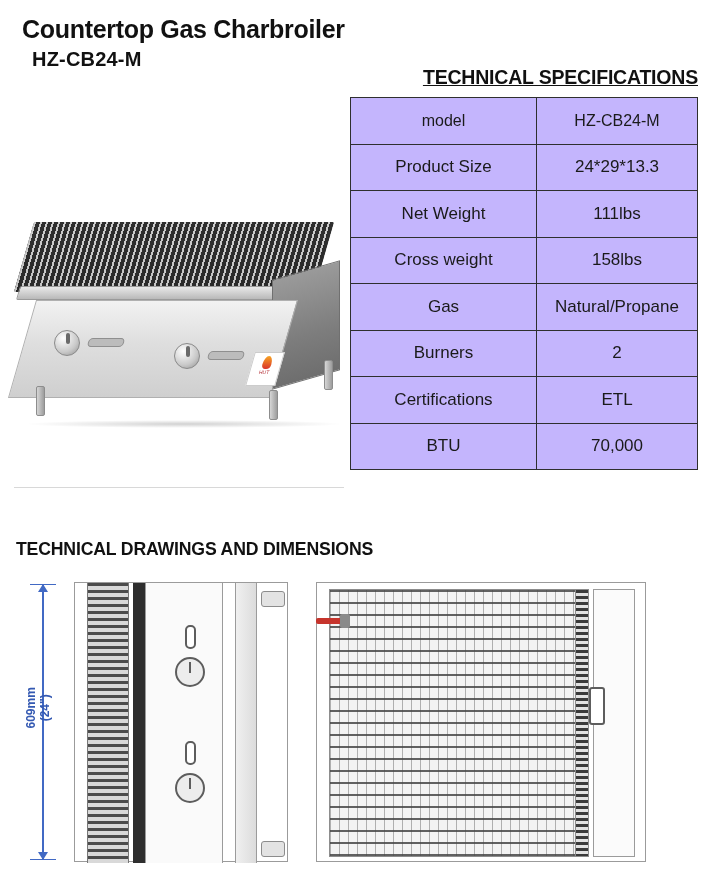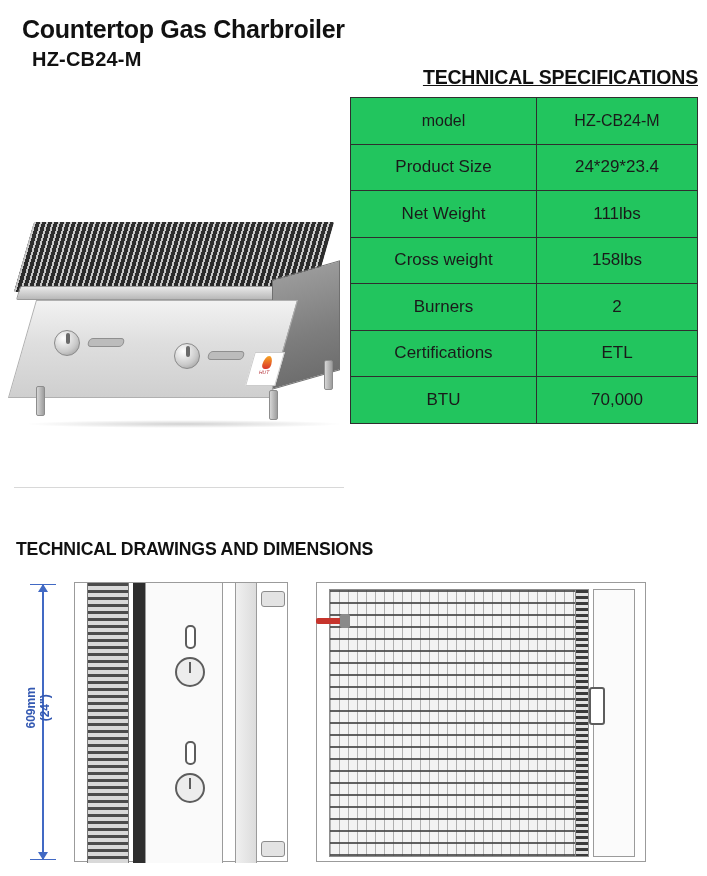--- a/index.html
+++ b/index.html
@@ -207,21 +207,21 @@
     color: #111111;
     text-decoration: underline;
     letter-spacing: -0.2px;
     margin: 0 0 8px 0;
     white-space: nowrap;
     text-align: right;
   }
   table.specs {
     border-collapse: collapse;
     width: 348px;
-    background: #22c55e;
+    background: #c4b5fd;
   }
   table.specs td {
     border: 1px solid #2f2f2f;
     text-align: center;
     vertical-align: middle;
     color: #1a1a1a;
     font-size: 17px;
     height: 46.5px;
     padding: 2px 4px;
   }
@@ -492,29 +492,33 @@
   <div class="specs-wrap">
     <div class="specs-heading">TECHNICAL SPECIFICATIONS</div>
     <table class="specs">
       <tbody>
         <tr>
           <td class="label">model</td>
           <td class="value">HZ-CB24-M</td>
         </tr>
         <tr>
           <td class="label">Product Size</td>
-          <td class="value">24*29*23.4</td>
+          <td class="value">24*29*13.3</td>
         </tr>
         <tr>
           <td class="label">Net Weight</td>
           <td class="value">111lbs</td>
         </tr>
         <tr>
           <td class="label">Cross weight</td>
           <td class="value">158lbs</td>
+        </tr>
+        <tr>
+          <td class="label">Gas</td>
+          <td class="value">Natural/Propane</td>
         </tr>
         <tr>
           <td class="label">Burners</td>
           <td class="value">2</td>
         </tr>
         <tr>
           <td class="label">Certifications</td>
           <td class="value">ETL</td>
         </tr>
         <tr>

